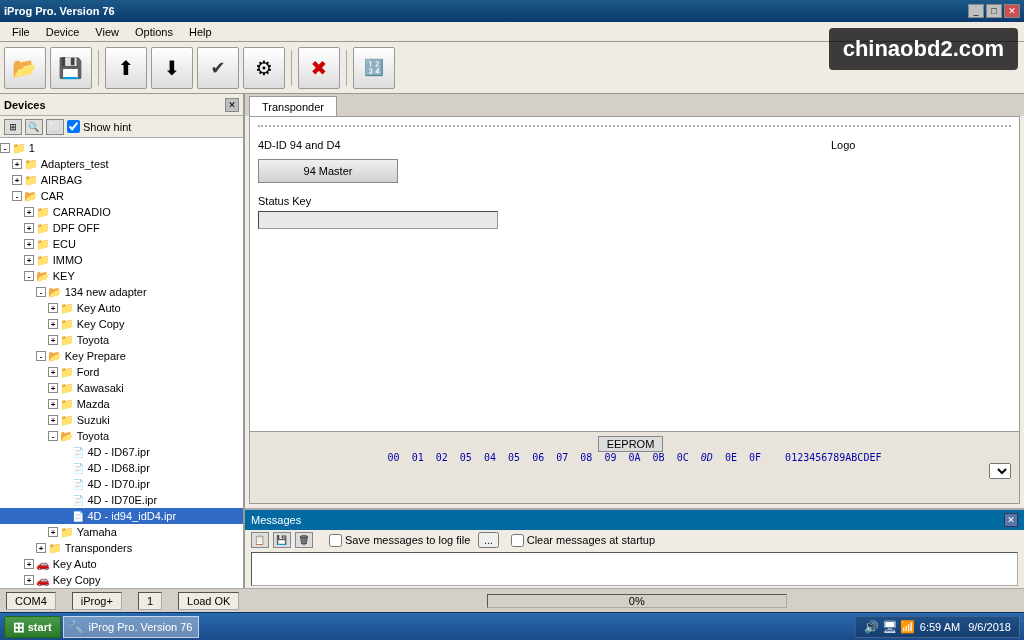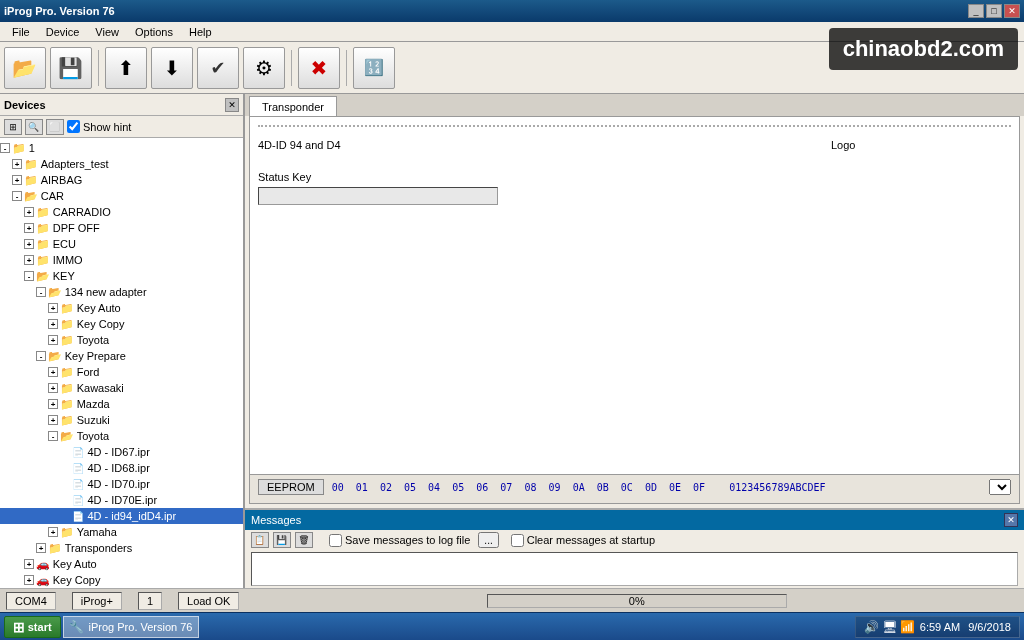--- a/index.html
+++ b/index.html
@@ -243,21 +243,22 @@
     .eeprom-section {
       background: #e8e4dc;
       border-top: 1px solid #999;
       padding: 4px 8px;
       display: flex;
       flex-direction: column;
     }
     .eeprom-header {
       display: flex;
       align-items: center;
-      margin-bottom: 4px;
+      margin-bottom: 20px;
+      flex-direction: column;
     }
     .eeprom-btn {
       background: #ddd;
       border: 1px solid #888;
       padding: 1px 8px;
       font-size: 11px;
       cursor: pointer;
       margin-right: 8px;
     }
     .hex-labels {
@@ -597,20 +598,21 @@
     <div class="tab-bar">
       <div class="tab active">Transponder</div>
     </div>
     <div class="content-area">
       <div class="transponder-content">
         <div class="dotted-line"></div>
         <div class="top-section">
           <div class="id-section">
             <div class="id-title">4D-ID 94 and D4</div>
             <div class="btn-group">
+              <button class="action-btn">94 Master</button>
             </div>
             <div style="margin-top:12px;">
               <div class="status-label">Status Key</div>
               <div class="status-bar-container">
                 <div class="status-fill" style="width:0%;"></div>
               </div>
             </div>
           </div>
           <div class="logo-section">
             <div class="logo-title">Logo</div>
@@ -629,21 +631,21 @@
               <span style="color:#00a;">05</span>&nbsp;
               <span style="color:#00a;">04</span>&nbsp;
               <span style="color:#00a;">05</span>&nbsp;
               <span style="color:#00a;">06</span>&nbsp;
               <span style="color:#00a;">07</span>&nbsp;
               <span style="color:#00a;">08</span>&nbsp;
               <span style="color:#00a;">09</span>&nbsp;
               <span style="color:#00a;">0A</span>&nbsp;
               <span style="color:#00a;">0B</span>&nbsp;
               <span style="color:#00a;">0C</span>&nbsp;
-              <span style="color:#00a;">0D</span>&nbsp;
+              <span style="color:#00a;font-style:italic;">0D</span>&nbsp;
               <span style="color:#00a;">0E</span>&nbsp;
               <span style="color:#00a;">0F</span>&nbsp;&nbsp;&nbsp;
               <span style="color:#00a;">0123456789ABCDEF</span>
             </span>
           </div>
           <div style="margin-left:auto;">
             <select style="height:16px;font-size:9px;"><option></option></select>
           </div>
         </div>
       </div>

